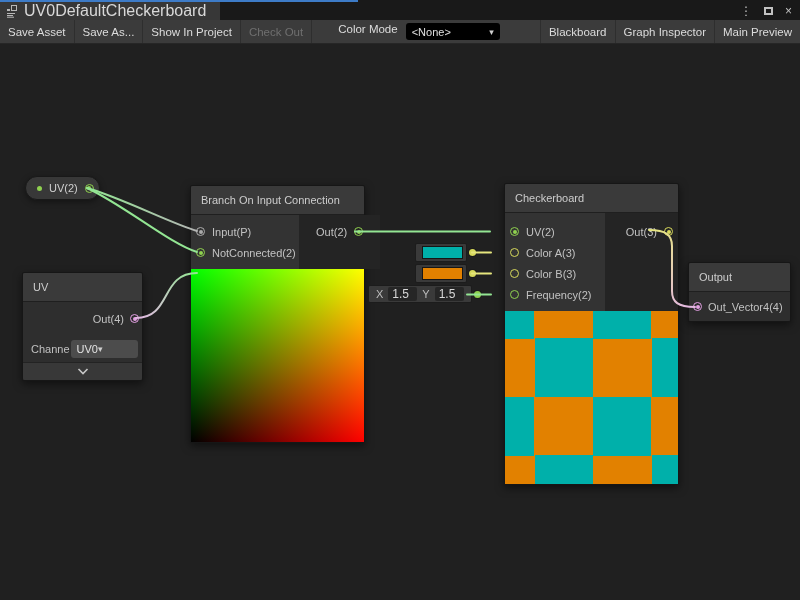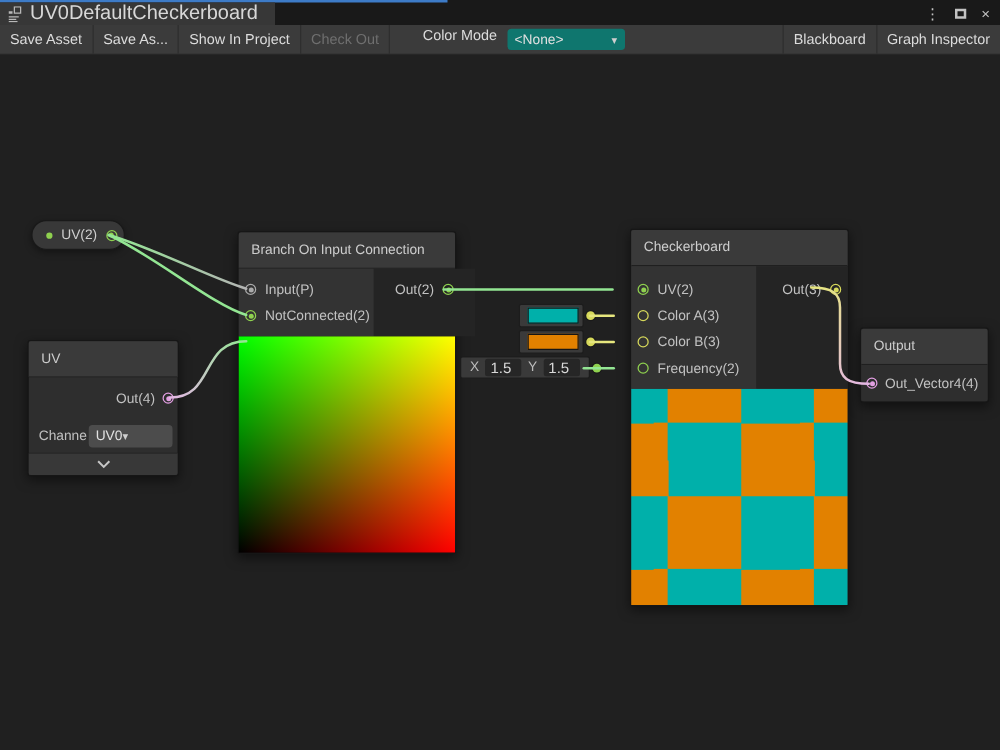--- a/index.html
+++ b/index.html
@@ -13,21 +13,21 @@
        padding:0 14px 0 6px;color:#D8D8D8;font-size:16px;white-space:nowrap}
   .win-controls{position:absolute;right:8px;top:3px;height:16px;display:flex;align-items:center;gap:12px;color:#C2C2C2;font-size:12px}
   .maxbox{width:9px;height:8px;border:2px solid #C2C2C2;display:inline-block}
   .kebab,.closex{line-height:14px}
 
   .toolbar{height:24px;background:#3B3B3B;border-bottom:1px solid #262626;display:flex;align-items:center;
            font-size:11.5px;color:#DCDCDC;white-space:nowrap}
   .tb-btn{padding:0 8px;height:100%;display:flex;align-items:center;border-right:1px solid #2E2E2E;cursor:default}
   .tb-btn.disabled{color:#6F6F6F}
   .cm-group{display:flex;align-items:flex-start;margin-left:26px;gap:8px}
-  .cm-dd{background:#0f766e;border-radius:3px;height:17px;display:flex;align-items:center;justify-content:space-between;
+  .cm-dd{background:#000000;border-radius:3px;height:17px;display:flex;align-items:center;justify-content:space-between;
          padding:0 6px;width:94px;font-size:11px;color:#E0E0E0}
   .cm-dd .arrow{font-size:9px;color:#CFCFCF}
   .right-group{margin-left:auto;display:flex;height:100%}
   .right-group .tb-btn{border-right:none;border-left:1px solid #2E2E2E}
 
   
   .graph{position:relative;width:800px;height:491px;background:#202020}
   .edges{position:absolute;inset:0;z-index:5;pointer-events:none}
   .edge{fill:none;stroke-width:2;stroke-linecap:round}
   .s-green{stop-color:var(--edge-green)} .s-gray{stop-color:var(--edge-gray)}
@@ -122,20 +122,21 @@
   <div class="cm-group">
     <span>Color Mode</span>
     <div class="cm-dd">
       <span>&lt;None&gt;</span>
       <span class="arrow">▾</span>
     </div>
   </div>
   <div class="right-group">
     <div class="tb-btn">Blackboard</div>
     <div class="tb-btn">Graph Inspector</div>
+    <div class="tb-btn">Main Preview</div>
   </div>
 </div>
 
 <div class="graph">
 
   <div class="pill">
     <span class="pill-dot"></span>
     <span>UV(2)</span>
     <span class="port p-green connected"></span>
   </div>

